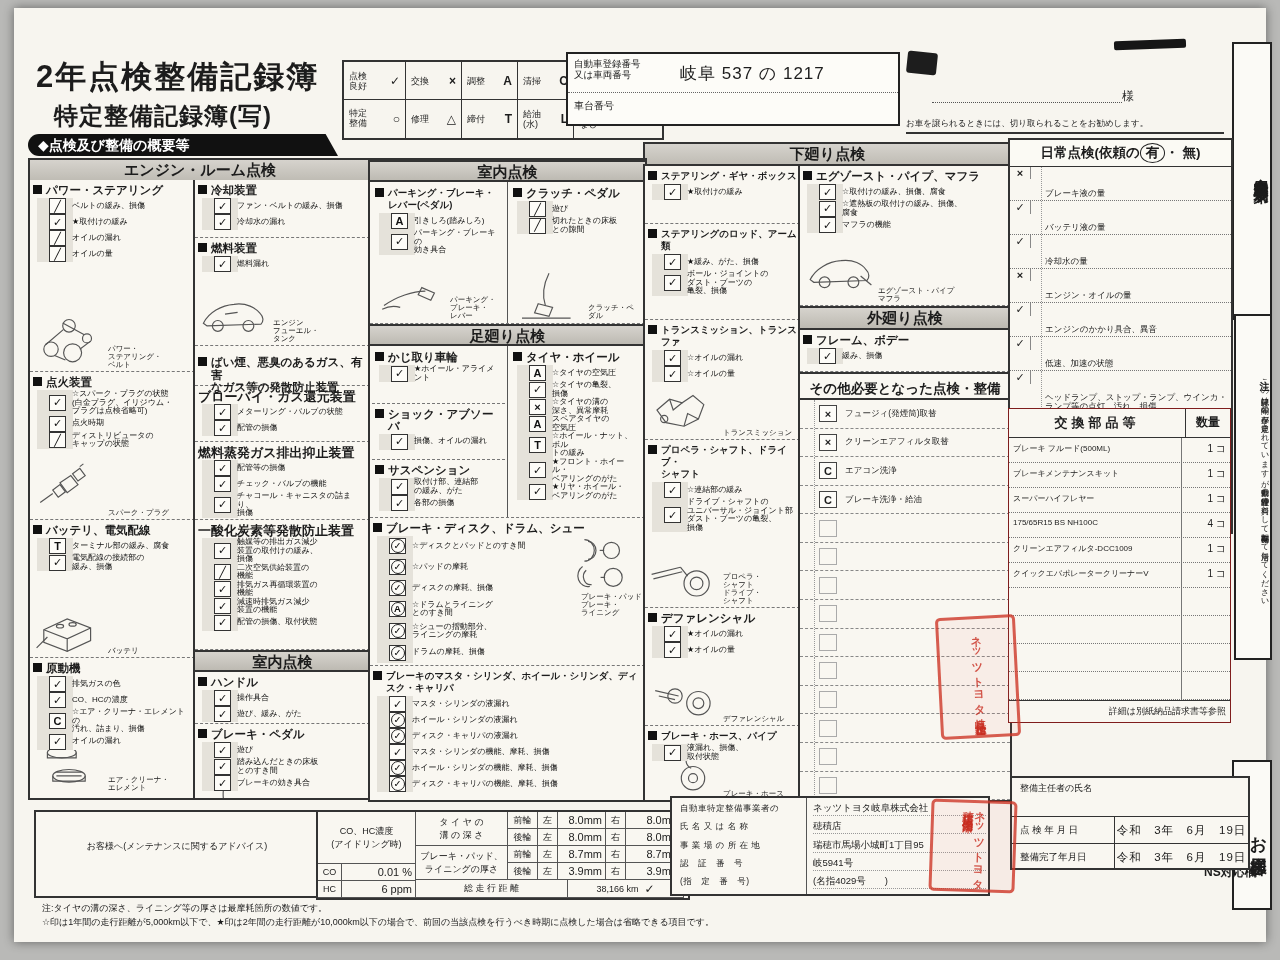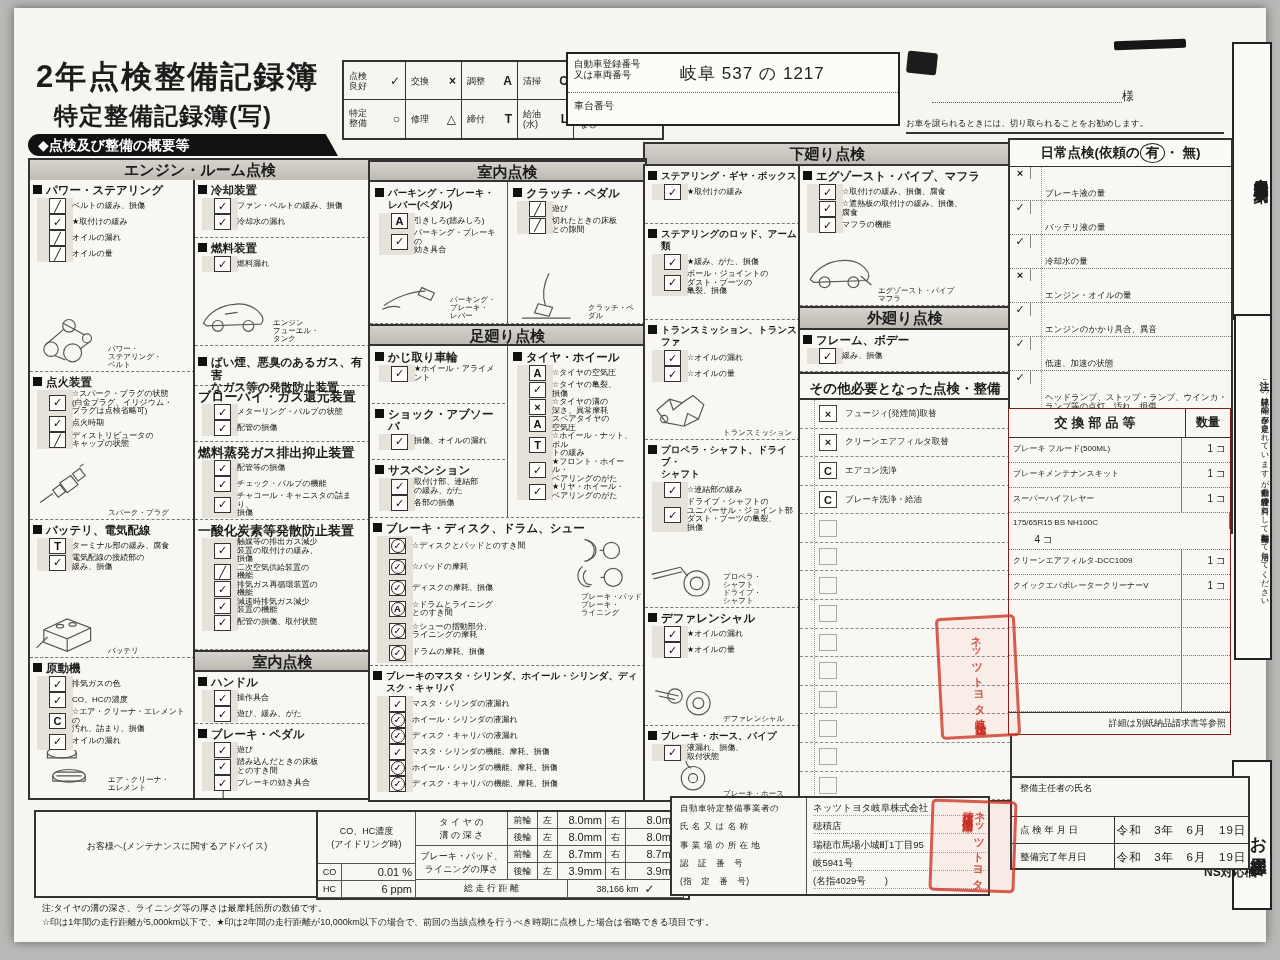--- a/index.html
+++ b/index.html
@@ -1046,21 +1046,21 @@
           <div class="pq">1 コ</div>
         </div>
         <div class="prow" style="min-height: 24px;">
           <div class="pn">ブレーキメンテナンスキット</div>
           <div class="pq">1 コ</div>
         </div>
         <div class="prow" style="min-height: 24px;">
           <div class="pn">スーパーハイフレヤー</div>
           <div class="pq">1 コ</div>
         </div>
-        <div class="prow" style="min-height: 24px; flex-direction: column;">
+        <div class="prow" style="min-height: 24px;">
           <div class="pn">175/65R15 BS NH100C</div>
           <div class="pq">4 コ</div>
         </div>
         <div class="prow" style="min-height: 24px;">
           <div class="pn">クリーンエアフィルタ-DCC1009</div>
           <div class="pq">1 コ</div>
         </div>
         <div class="prow" style="min-height: 24px;">
           <div class="pn">クイックエバポレータークリーナーV</div>
           <div class="pq">1 コ</div>

